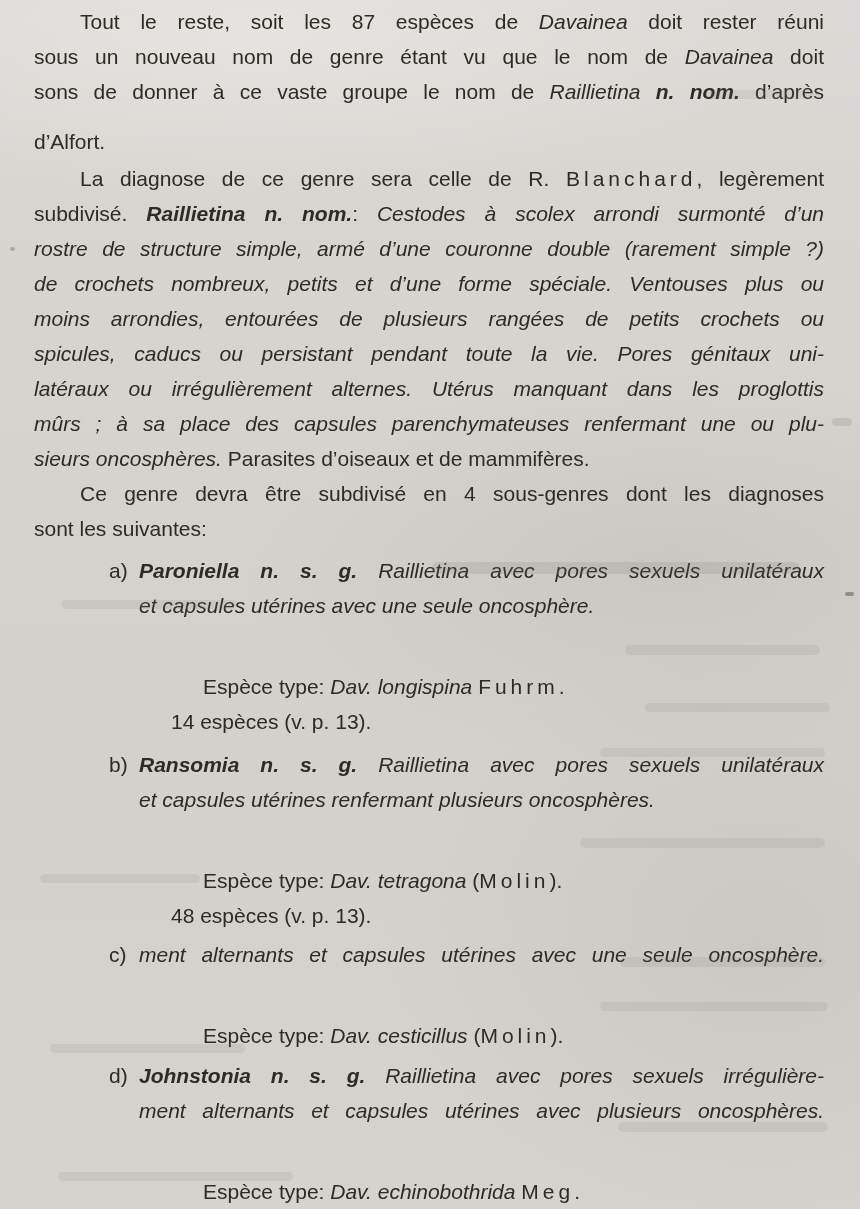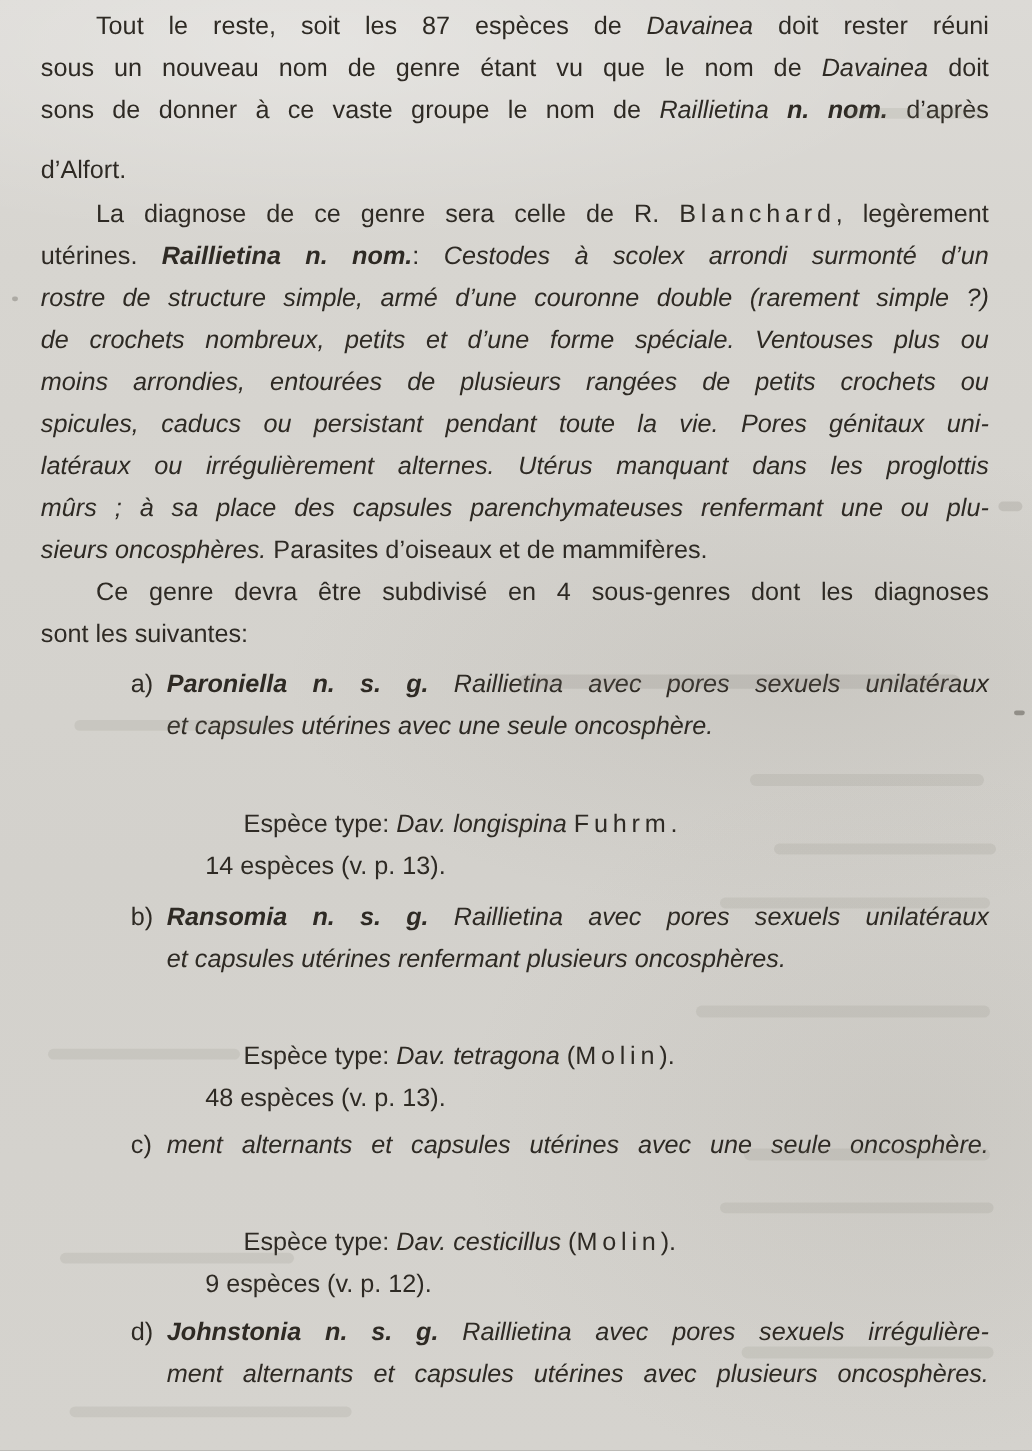--- a/index.html
+++ b/index.html
@@ -99,21 +99,21 @@
       <div class="block" data-name="paragraph-intro">
         <div class="line indent justify" data-name="text-line"><span class="run-r" data-name="text-run-r">Tout le reste, soit les 87 espèces de </span><span class="run-i" data-name="text-run-i">Davainea</span><span class="run-r" data-name="text-run-r"> doit rester réuni</span></div>
         <div class="line justify" data-name="text-line"><span class="run-r" data-name="text-run-r">sous un nouveau nom de genre étant vu que le nom de </span><span class="run-i" data-name="text-run-i">Davainea</span><span class="run-r" data-name="text-run-r"> doit</span></div>
         <div class="line justify" data-name="text-line"><span class="run-r" data-name="text-run-r">sons de donner à ce vaste groupe le nom de </span><span class="run-i" data-name="text-run-i">Raillietina </span><span class="run-bi" data-name="text-run-bi">n. nom.</span><span class="run-r" data-name="text-run-r"> d’après</span></div>
       </div>
       <div class="block" data-name="paragraph-intro-continuation">
         <div class="line" data-name="text-line"><span class="run-r" data-name="text-run-r">d’Alfort.</span></div>
       </div>
       <div class="block" data-name="paragraph-diagnose">
         <div class="line indent justify" data-name="text-line"><span class="run-r" data-name="text-run-r">La diagnose de ce genre sera celle de R. </span><span class="run-sp" data-name="text-run-sp">Blanchard</span><span class="run-r" data-name="text-run-r">, legèrement</span></div>
-        <div class="line justify" data-name="text-line"><span class="run-r" data-name="text-run-r">utérines. </span><span class="run-bi" data-name="text-run-bi">Raillietina n. nom.</span><span class="run-r" data-name="text-run-r">: </span><span class="run-i" data-name="text-run-i">Cestodes à scolex arrondi surmonté d’un</span></div>
+        <div class="line justify" data-name="text-line"><span class="run-r" data-name="text-run-r">subdivisé. </span><span class="run-bi" data-name="text-run-bi">Raillietina n. nom.</span><span class="run-r" data-name="text-run-r">: </span><span class="run-i" data-name="text-run-i">Cestodes à scolex arrondi surmonté d’un</span></div>
         <div class="line justify" data-name="text-line"><span class="run-i" data-name="text-run-i">rostre de structure simple, armé d’une couronne double (rarement simple ?)</span></div>
         <div class="line justify" data-name="text-line"><span class="run-i" data-name="text-run-i">de crochets nombreux, petits et d’une forme spéciale. Ventouses plus ou</span></div>
         <div class="line justify" data-name="text-line"><span class="run-i" data-name="text-run-i">moins arrondies, entourées de plusieurs rangées de petits crochets ou</span></div>
         <div class="line justify" data-name="text-line"><span class="run-i" data-name="text-run-i">spicules, caducs ou persistant pendant toute la vie. Pores génitaux uni-</span></div>
         <div class="line justify" data-name="text-line"><span class="run-i" data-name="text-run-i">latéraux ou irrégulièrement alternes. Utérus manquant dans les proglottis</span></div>
         <div class="line justify" data-name="text-line"><span class="run-i" data-name="text-run-i">mûrs ; à sa place des capsules parenchymateuses renfermant une ou plu-</span></div>
         <div class="line" data-name="text-line"><span class="run-i" data-name="text-run-i">sieurs oncosphères.</span><span class="run-r" data-name="text-run-r"> Parasites d’oiseaux et de mammifères.</span></div>
       </div>
       <div class="block" data-name="paragraph-subdivision">
         <div class="line indent justify" data-name="text-line"><span class="run-r" data-name="text-run-r">Ce genre devra être subdivisé en 4 sous-genres dont les diagnoses</span></div>
@@ -130,21 +130,20 @@
         <span class="item-label run-r" data-name="list-item-label">b)</span>
         <div class="line justify" data-name="text-line"><span class="run-bi" data-name="text-run-bi">Ransomia n. s. g.</span><span class="run-i" data-name="text-run-i"> Raillietina avec pores sexuels unilatéraux</span></div>
         <div class="line" data-name="text-line"><span class="run-i" data-name="text-run-i">et capsules utérines renfermant plusieurs oncosphères.</span></div>
         <div class="line espece" data-name="text-line"><span class="run-r" data-name="text-run-r">Espèce type: </span><span class="run-i" data-name="text-run-i">Dav. tetragona </span><span class="run-r" data-name="text-run-r">(</span><span class="run-sp" data-name="text-run-sp">Molin</span><span class="run-r" data-name="text-run-r">).</span></div>
         <div class="line count" data-name="text-line"><span class="run-r" data-name="text-run-r">48 espèces (v. p. 13).</span></div>
       </div>
       <div class="block item" data-name="subgenus-c">
         <span class="item-label run-r" data-name="list-item-label">c)</span>
         <div class="line justify" data-name="text-line"><span class="run-i" data-name="text-run-i">ment alternants et capsules utérines avec une seule oncosphère.</span></div>
         <div class="line espece" data-name="text-line"><span class="run-r" data-name="text-run-r">Espèce type: </span><span class="run-i" data-name="text-run-i">Dav. cesticillus </span><span class="run-r" data-name="text-run-r">(</span><span class="run-sp" data-name="text-run-sp">Molin</span><span class="run-r" data-name="text-run-r">).</span></div>
-        <div class="line count" data-name="text-line"><span class="run-r" data-name="text-run-r">9 espèces (v. p. 12).</span></div>
       </div>
       <div class="block item" data-name="subgenus-d">
         <span class="item-label run-r" data-name="list-item-label">d)</span>
         <div class="line justify" data-name="text-line"><span class="run-bi" data-name="text-run-bi">Johnstonia n. s. g.</span><span class="run-i" data-name="text-run-i"> Raillietina avec pores sexuels irrégulière-</span></div>
         <div class="line justify" data-name="text-line"><span class="run-i" data-name="text-run-i">ment alternants et capsules utérines avec plusieurs oncosphères.</span></div>
         <div class="line espece" data-name="text-line"><span class="run-r" data-name="text-run-r">Espèce type: </span><span class="run-i" data-name="text-run-i">Dav. echinobothrida </span><span class="run-sp" data-name="text-run-sp">Meg</span><span class="run-r" data-name="text-run-r">.</span></div>
         <div class="line count" data-name="text-line"><span class="run-r" data-name="text-run-r">10 espèces (v. p. 12).</span></div>
       </div>
     </div>
 

